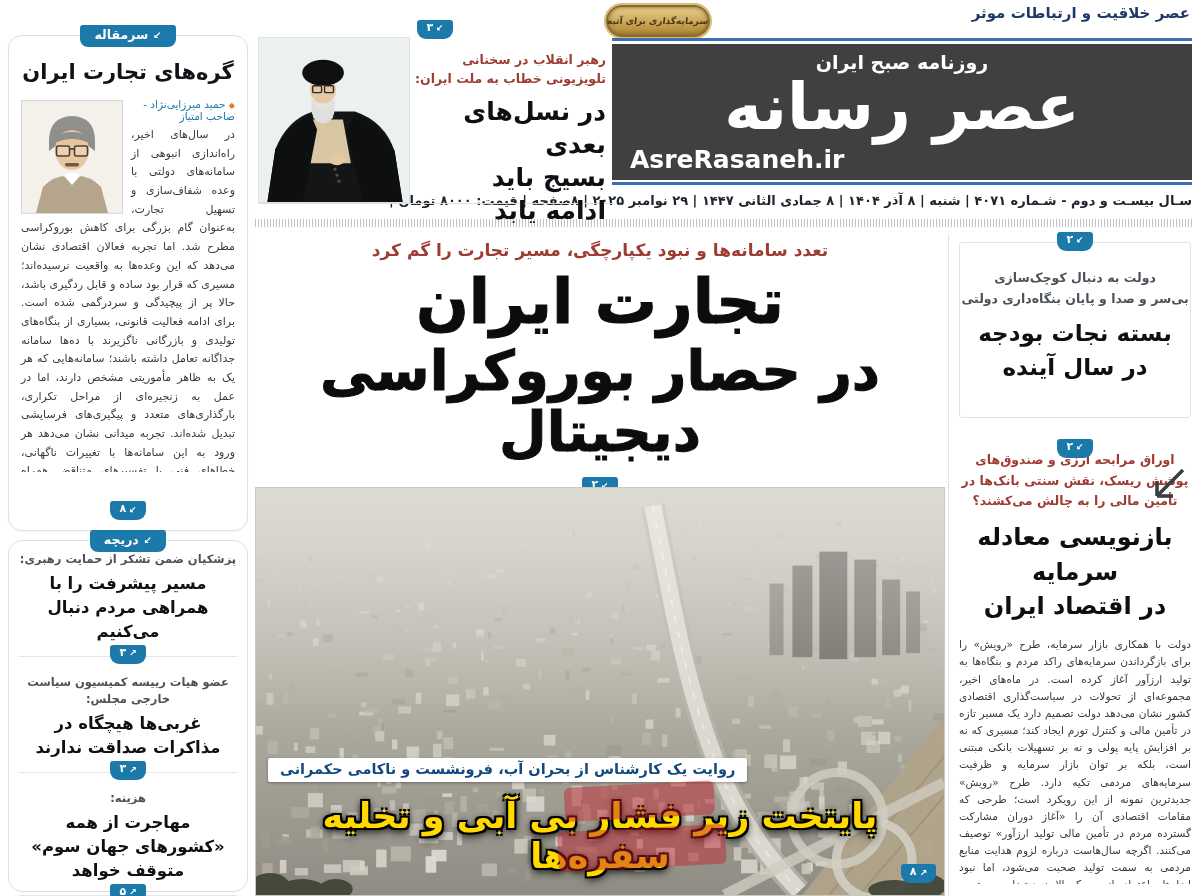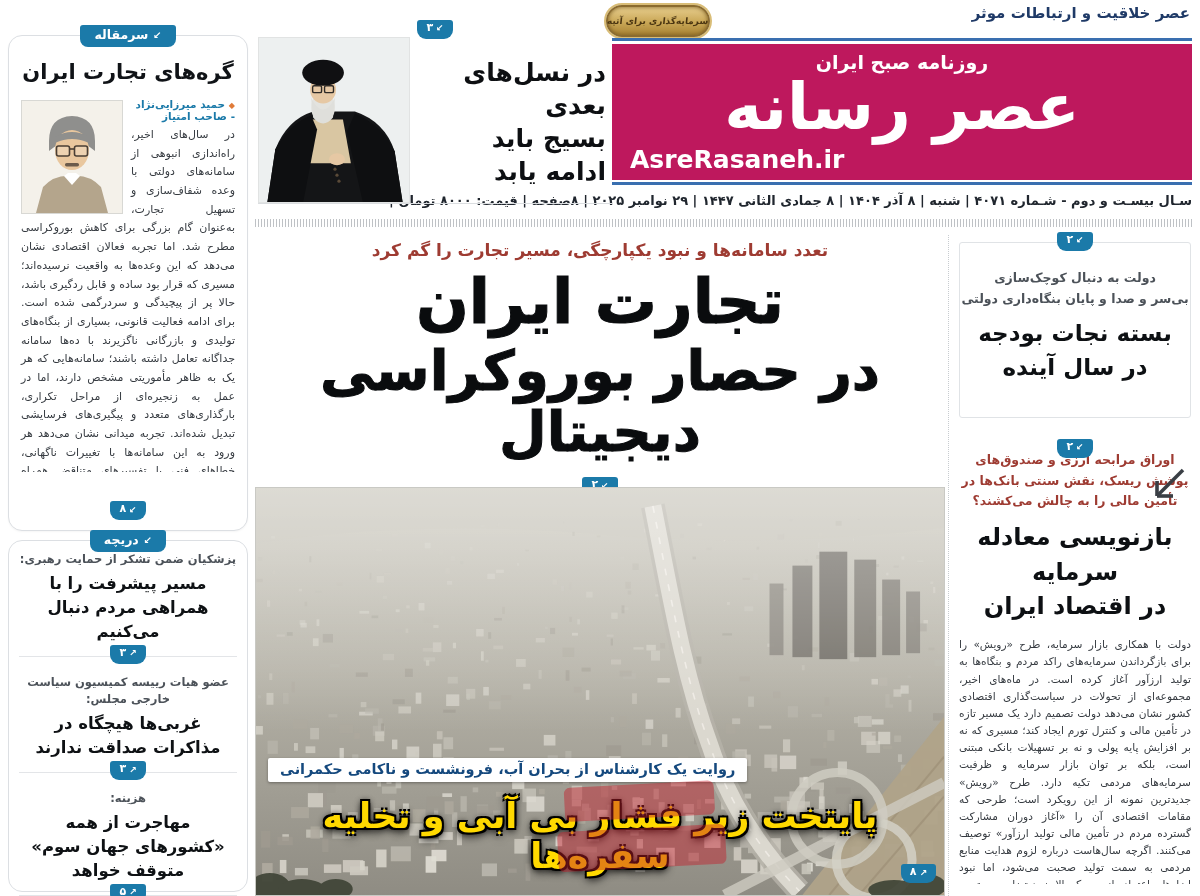--- a/index.html
+++ b/index.html
@@ -12,21 +12,21 @@
   .tagline{position:absolute;top:4px;right:10px;font-size:15px;font-weight:bold;color:#1f3a67;}
   .seal{
     position:absolute;top:5px;left:606px;width:104px;height:32px;border-radius:16px;
     background:linear-gradient(180deg,#e7cd8d,#c9a756 55%,#a98334);
     border:2px solid #8a6b2f;box-shadow:0 0 0 2px #d9bd77, inset 0 0 4px #7a5c22;
     display:flex;align-items:center;justify-content:center;
   }
   .seal span{font-size:9px;font-weight:bold;color:#4a3511;white-space:nowrap;transform:skewX(-6deg);}
   .mast-rule{position:absolute;left:612px;width:580px;height:3px;background:#3a6fb0;}
   .masthead{
-    position:absolute;left:612px;top:44px;width:580px;height:136px;background:#be185d;color:#fff;
+    position:absolute;left:612px;top:44px;width:580px;height:136px;background:#404040;color:#fff;
     text-align:center;
   }
   .masthead .sub{font-size:19px;font-weight:bold;margin-top:7px;letter-spacing:.5px;}
   .masthead .ttl{font-size:64px;font-weight:900;line-height:1.0;margin-top:2px;letter-spacing:-1px;}
   .masthead .url{position:absolute;left:18px;bottom:6px;font-size:25px;font-weight:bold;direction:ltr;margin-top:40px;}
   .dateline{
     position:absolute;top:193px;right:8px;width:566px;font-size:13px;font-weight:bold;color:#20262e;
     text-align:left;white-space:nowrap;
   }
   .hatch{
@@ -51,21 +51,21 @@
   .edbox{
     position:absolute;right:952px;left:8px;top:35px;height:496px;border:1px solid #dcdfe3;
     border-radius:14px;background:#fff;box-shadow:0 1px 2px rgba(0,0,0,.04);
   }
   .edbox .tagwrap, .darbox .tagwrap{position:absolute;top:-11px;left:0;right:0;display:flex;justify-content:center;}
   .edtitle{margin-top:24px;text-align:center;font-size:21px;font-weight:900;color:#101317;letter-spacing:-.5px;}
   .edflow{padding:12px 12px 0;height:388px;overflow:hidden;}
   .edphoto{
     float:left;width:102px;height:114px;margin:4px 8px 4px 0;border:1px solid #d8d8d4;background:#f4f1ea;
   }
-  .edbyline{font-size:10.5px;font-weight:bold;color:#1b7aa9;text-align:right;margin:2px 0 4px;}
+  .edbyline{font-size:10.5px;font-weight:normal;color:#1b7aa9;text-align:right;margin:2px 0 4px;}
   .edbyline .dia{color:#e07b39;font-size:8px;}
   .edbody, .capbody{
     font-size:11px;line-height:1.7;color:#363b41;text-align:justify;text-align-last:right;margin:0;
   }
   .edbox .pagebadge{position:absolute;bottom:10px;left:0;right:0;display:flex;justify-content:center;}
   
   .darbox{
     position:absolute;left:8px;top:540px;width:240px;height:352px;border:1px solid #dcdfe3;
     border-radius:14px;background:#fff;
   }
@@ -184,20 +184,21 @@
 
   <div class="leader">
     <div class="tagwrap">
       <span class="badge">
         <span>۳</span>
         <span class="ic">↙</span>
       </span>
     </div>
     <div class="inner">
       <div class="txt">
+        <div class="kick">رهبر انقلاب در سخنانی تلویزیونی خطاب به ملت ایران:</div>
         <div class="hl">
           <div>در نسل‌های بعدی</div>
           <div>بسیج باید</div>
           <div>ادامه یابد</div>
         </div>
       </div>
       <div class="leaderphoto">
         <svg viewBox="0 0 150 165" width="150" height="164">
           <rect width="150" height="165" fill="#edf0f0"></rect>
           <path d="M8 165 L16 112 Q28 82 54 74 L96 74 Q126 84 136 114 L144 165 Z" fill="#141517"></path>

